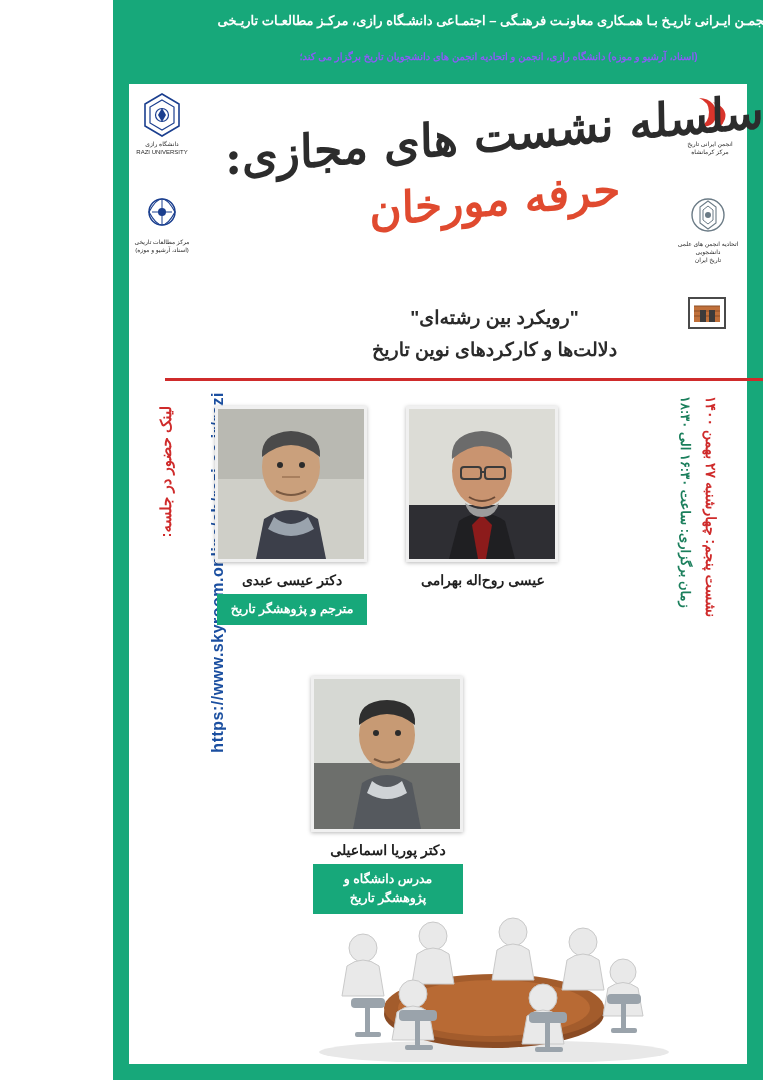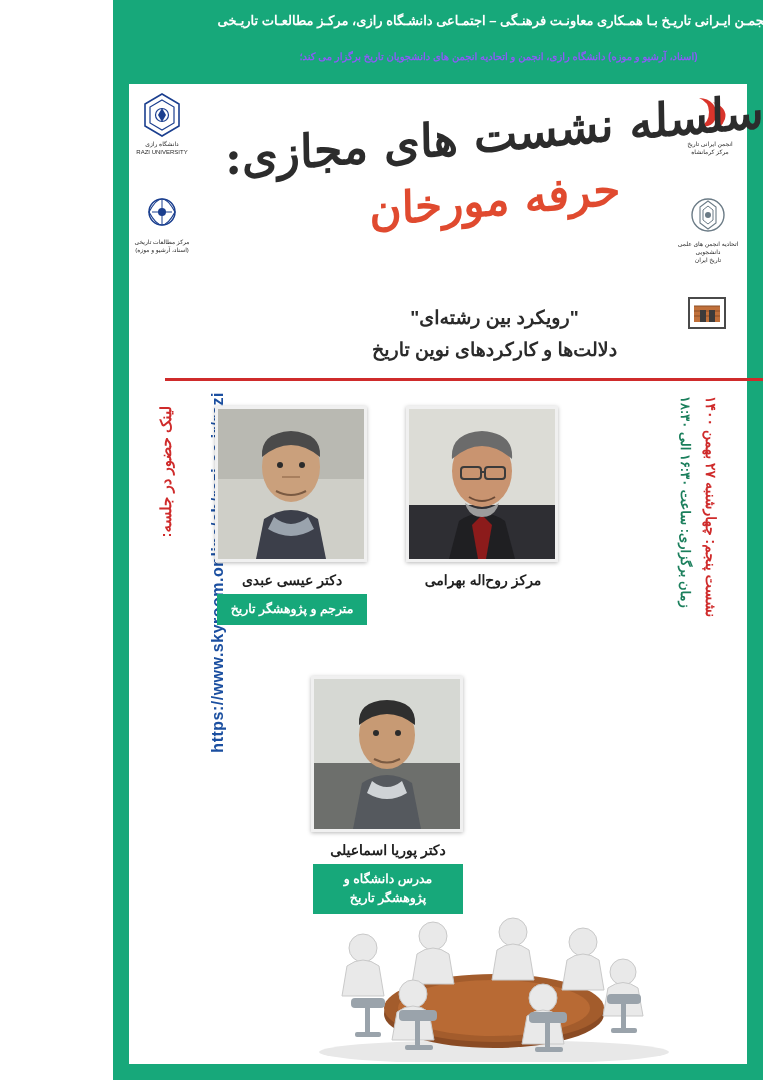--- a/index.html
+++ b/index.html
@@ -349,21 +349,21 @@
         <path d="M43 50 q30 -26 60 0 q2 -26 -30 -28 q-32 2 -30 28 z" fill="#6b6b6b"></path>
         <path d="M50 112 q23 -16 46 0 l10 38 h-66 z" fill="#1f1f22"></path>
         <path d="M73 106 l10 10 l-6 34 l-8 0 l-6 -34 z" fill="#8c1b1b"></path>
         <rect x="52" y="58" width="20" height="12" rx="3" fill="none" stroke="#3b3b3b" stroke-width="2"></rect>
         <rect x="76" y="58" width="20" height="12" rx="3" fill="none" stroke="#3b3b3b" stroke-width="2"></rect>
         <path d="M72 63 h4" stroke="#3b3b3b" stroke-width="2"></path>
         <path d="M60 88 q13 8 26 0" stroke="#6b4a36" stroke-width="2" fill="none"></path>
         <path d="M56 94 q17 12 34 0 q-4 14 -17 14 q-13 0 -17 -14z" fill="#9c9c9c"></path>
       </svg>
     </div>
-    <div class="name">مرکز روح‌اله بهرامی</div>
+    <div class="name">عیسی روح‌اله بهرامی</div>
   </div>
 
   <div class="card card-3">
     <div class="photo">
       <svg width="146" height="150" viewBox="0 0 146 150">
         <rect width="146" height="150" fill="#d6d8d3"></rect>
         <rect x="0" y="84" width="146" height="66" fill="#6d6f6c"></rect>
         <ellipse cx="73" cy="56" rx="28" ry="34" fill="#c79a74"></ellipse>
         <path d="M45 46 q28 -22 56 0 q2 -24 -28 -25 q-30 1 -28 25 z" fill="#2f2f2f"></path>
         <path d="M48 104 q25 -16 50 0 l9 46 h-68 z" fill="#55595e"></path>

